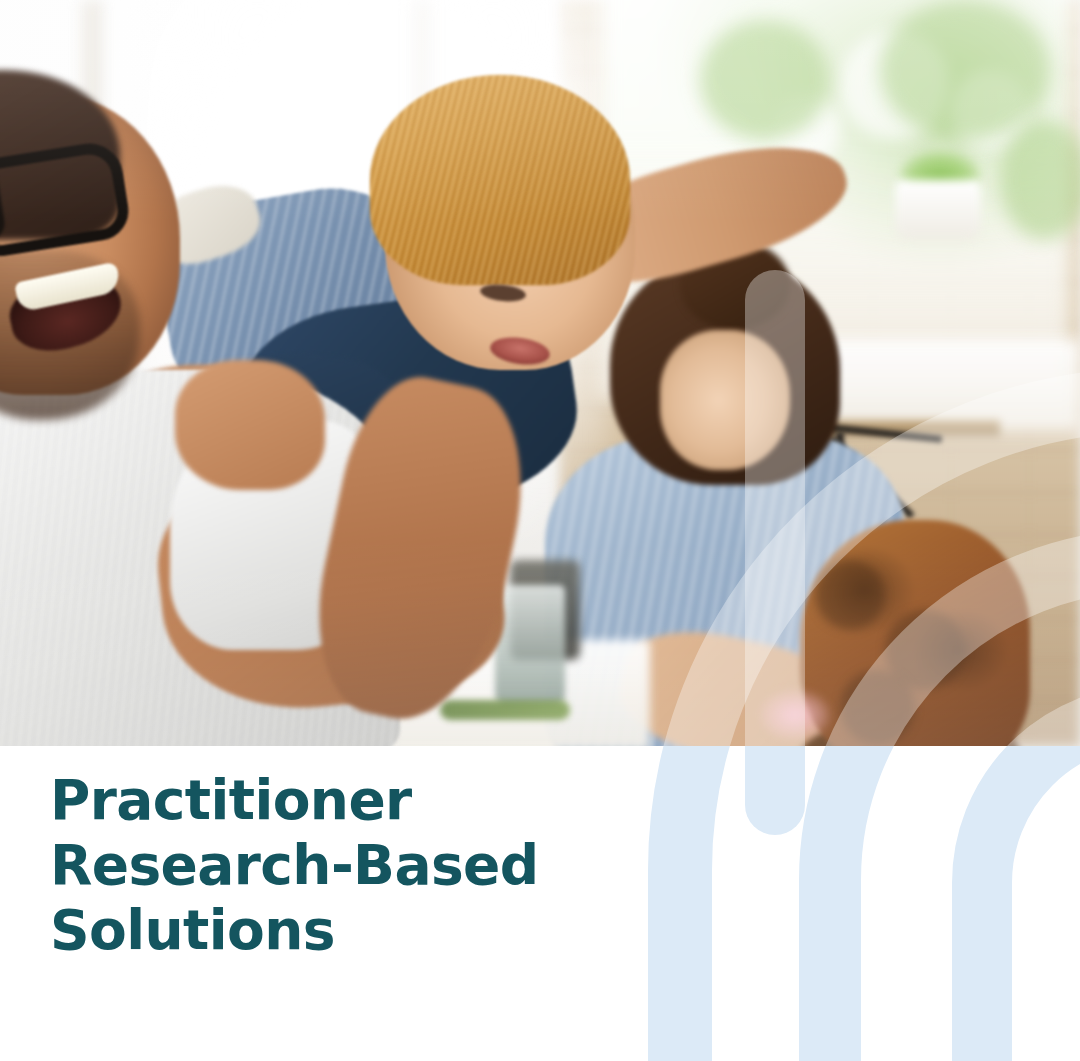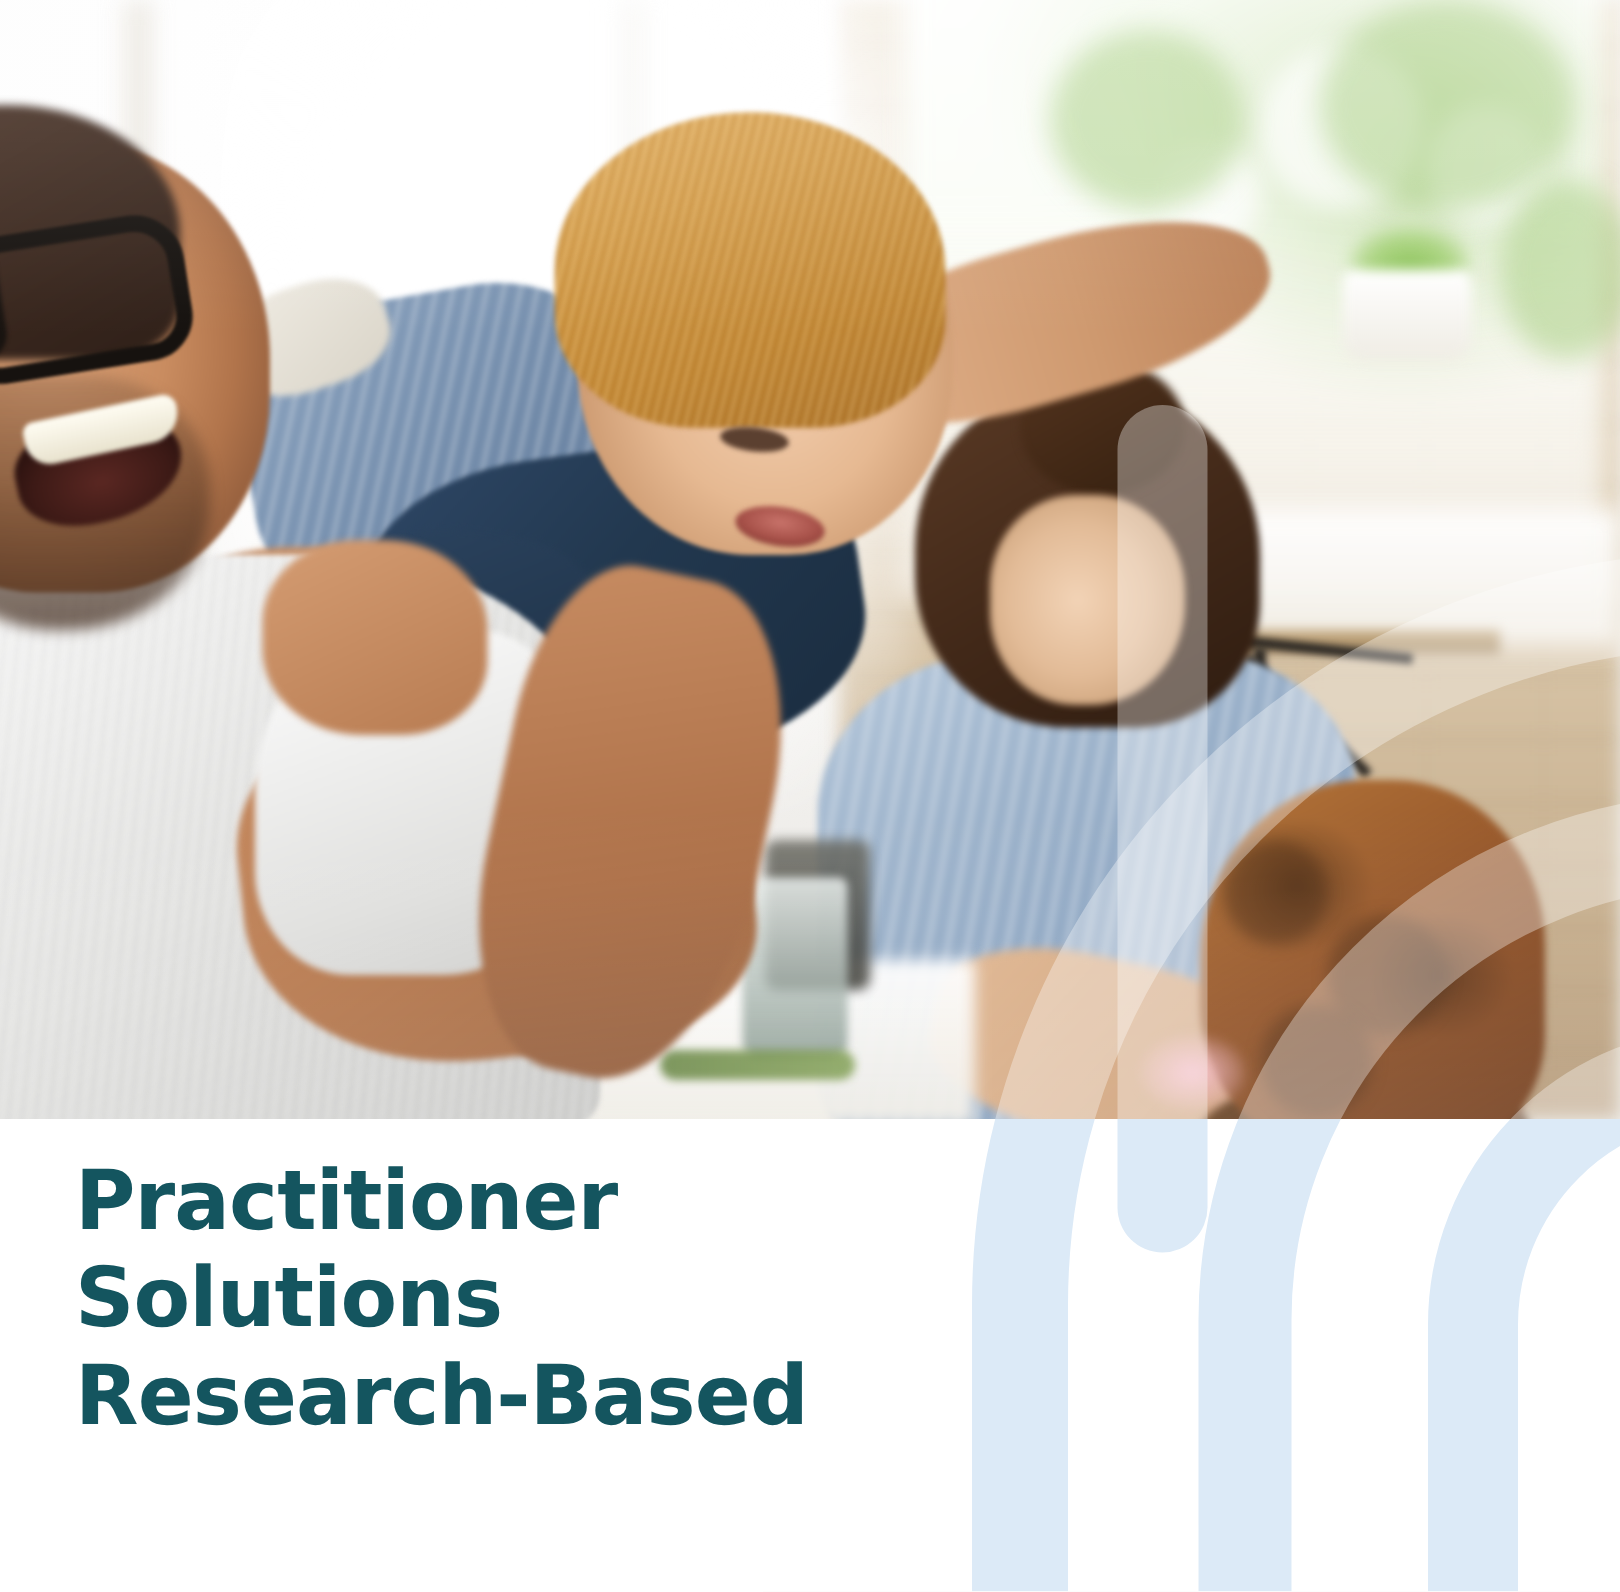--- a/index.html
+++ b/index.html
@@ -479,22 +479,22 @@
     <div class="ph man-teeth"></div>
     <div class="ph man-glasses"></div>
     <div class="ph man-glasses2"></div>
 
     <div class="ph veil"></div>
   </div>
 
   <div id="band">
     <h1 id="headline">
       <span class="ln">Practitioner</span>
+      <span class="ln">Research-Based</span>
       <span class="ln">Solutions</span>
-      <span class="ln">Research-Based</span>
     </h1>
   </div>
 
   <svg id="mark" viewBox="0 0 1080 1061" width="1080" height="1061" aria-hidden="true">
     <defs>
 
       <clipPath id="clipPhoto">
           <rect x="0" y="0" width="1080" height="746"></rect>
         </clipPath>
 

